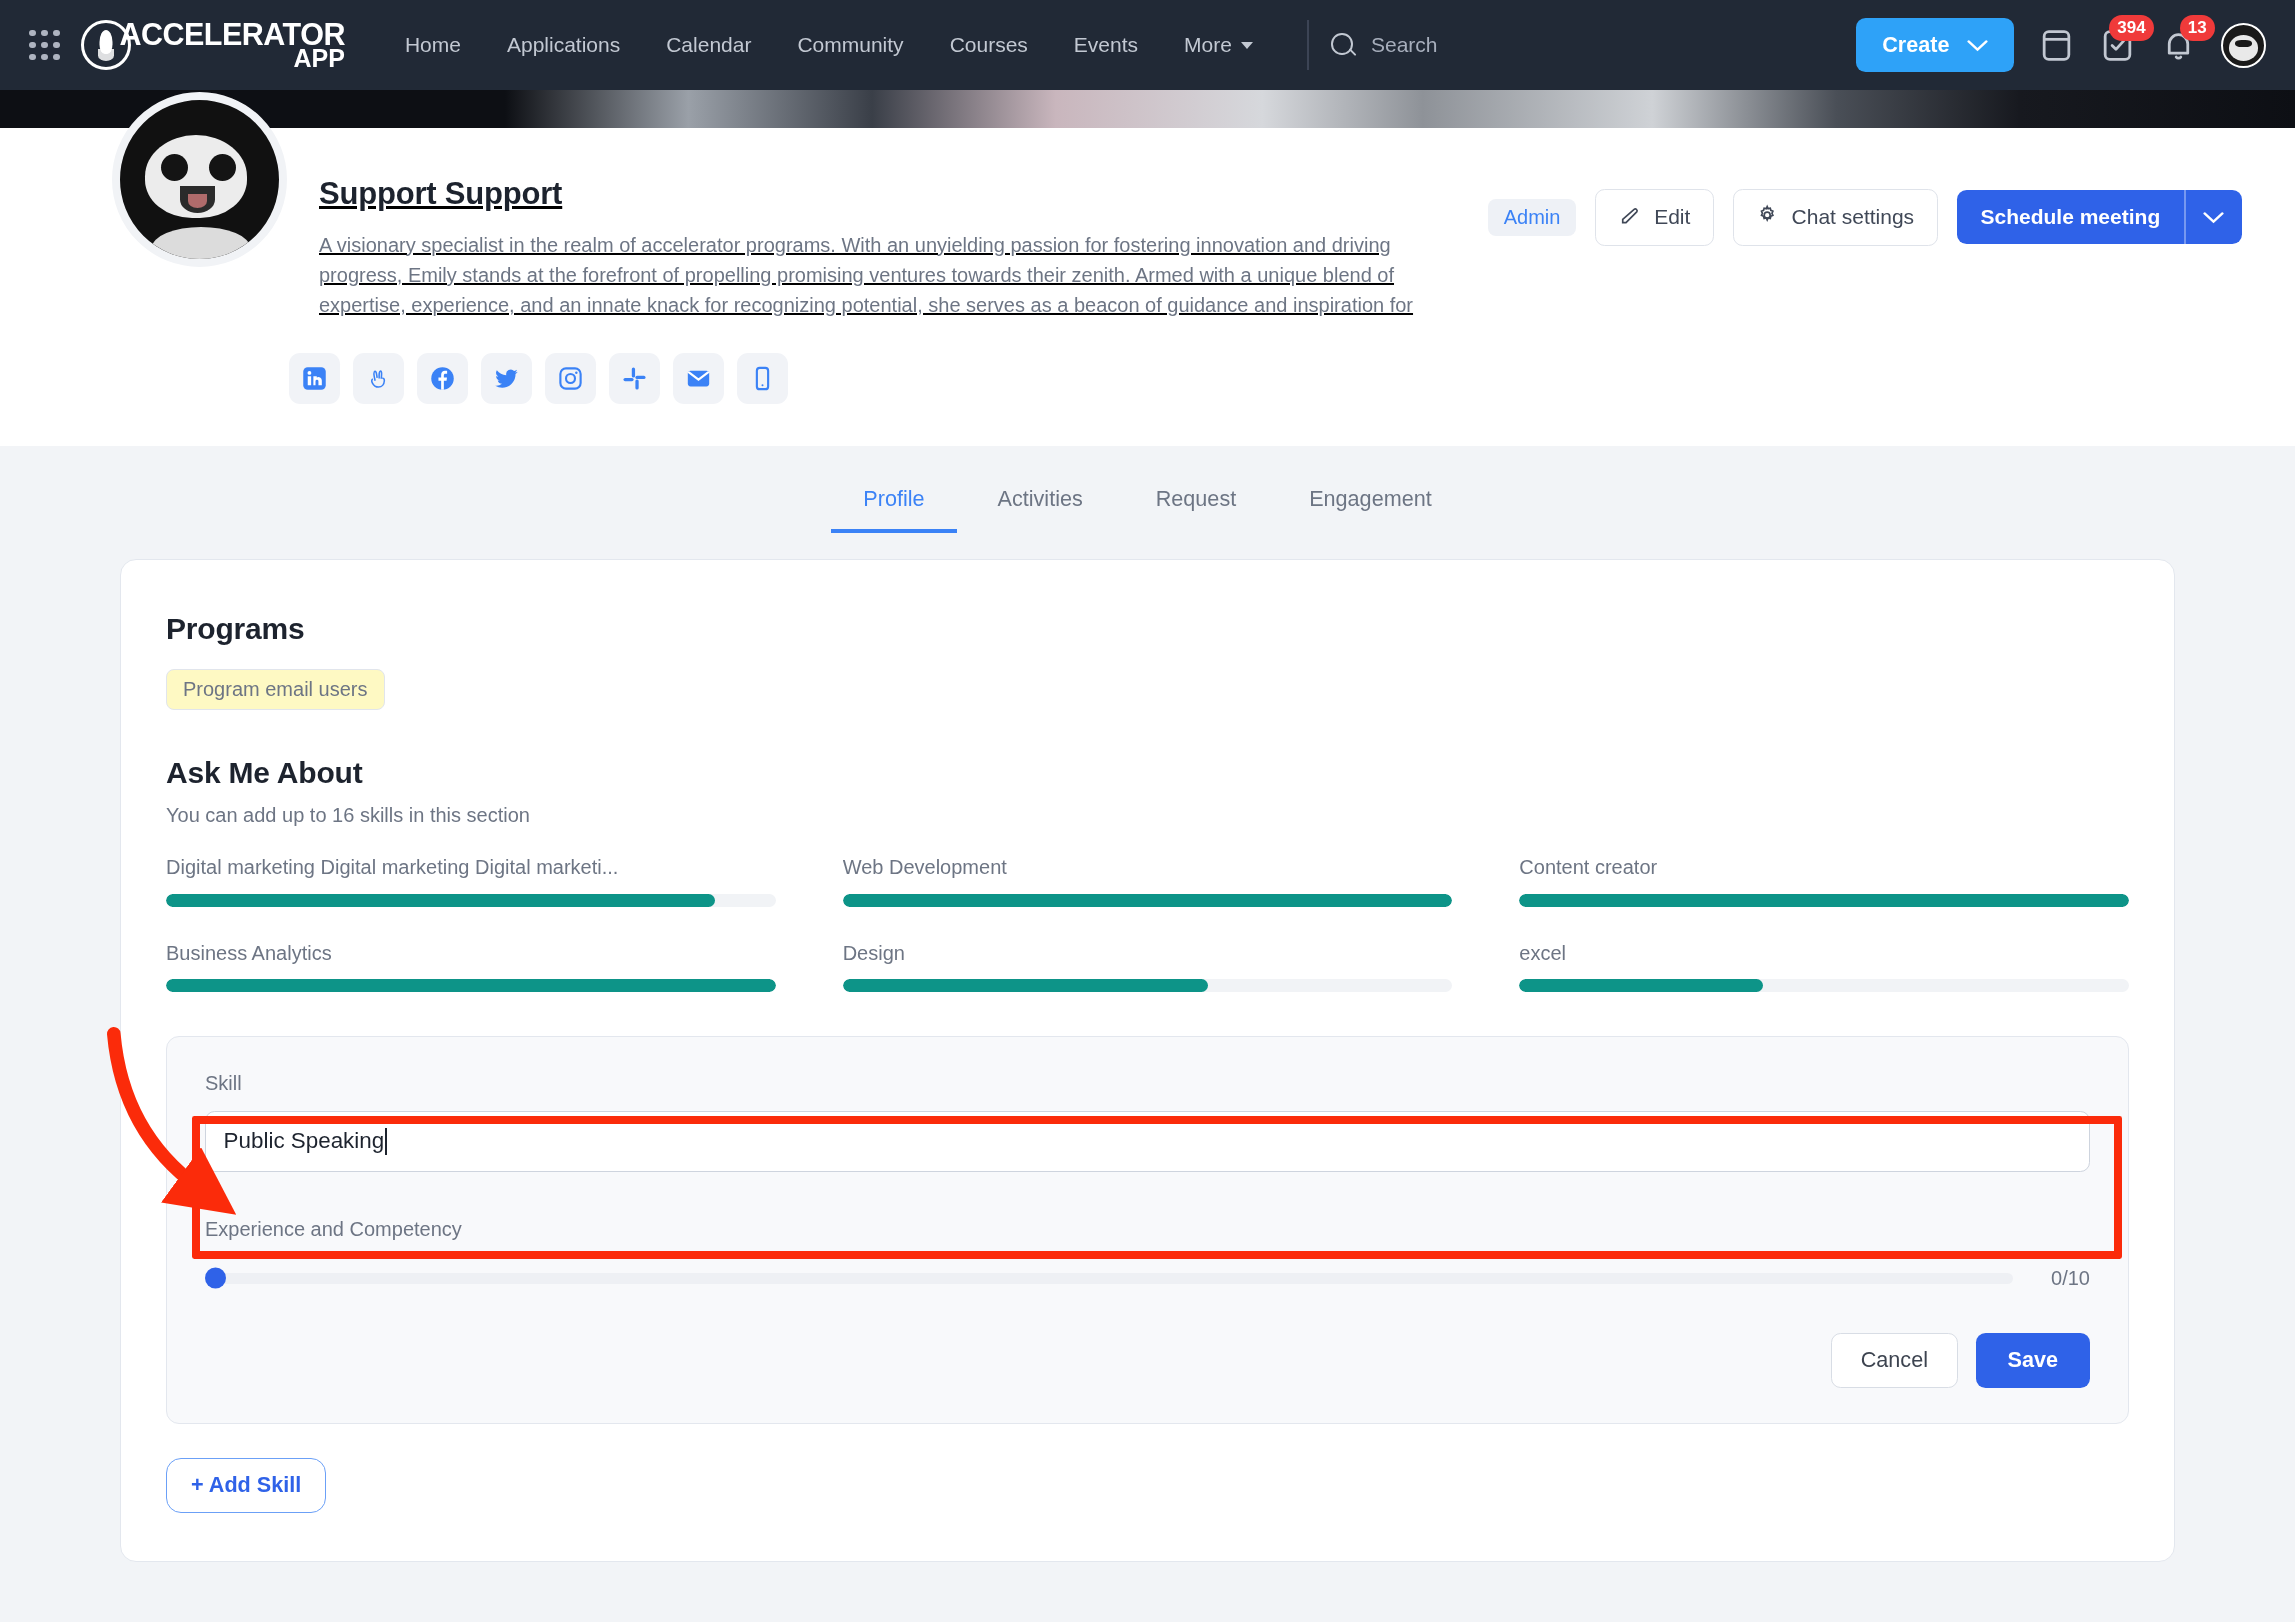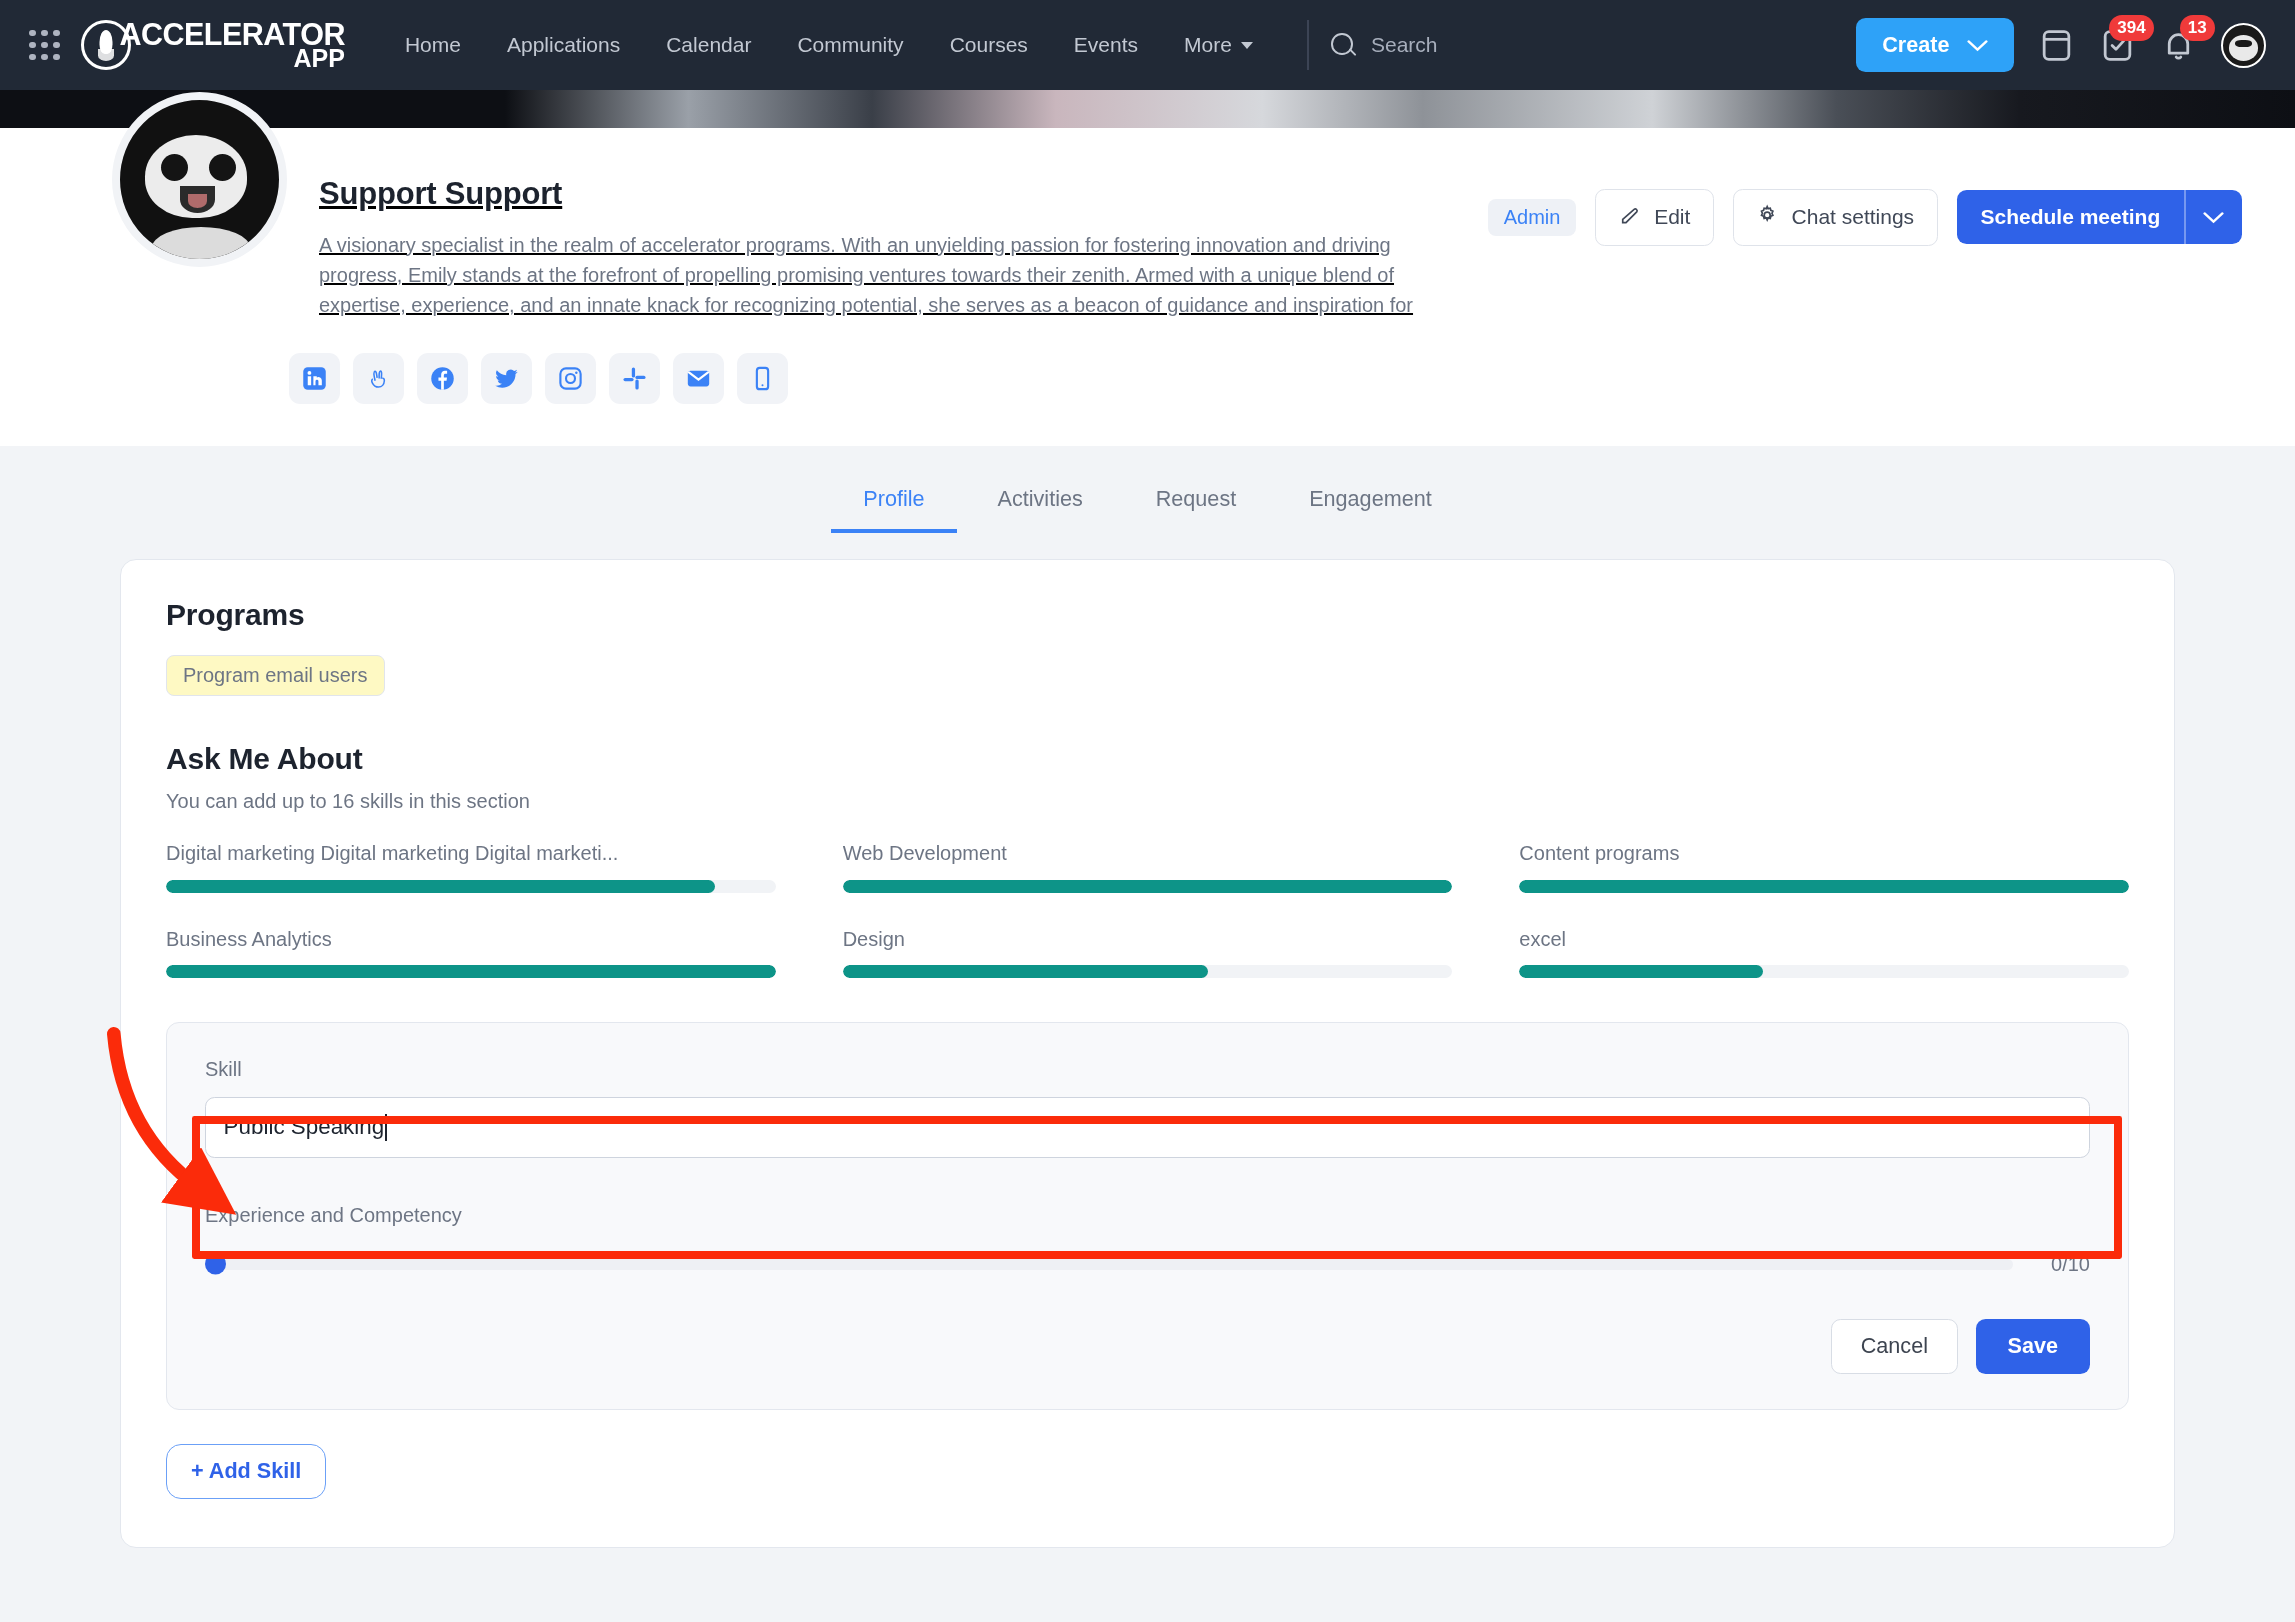--- a/index.html
+++ b/index.html
@@ -275,21 +275,21 @@
     white-space: nowrap;
   }
   .tab.active { color: #3b82f6; border-bottom-color: #3b82f6; }
 
   
   .card {
     margin: 26px 120px 0 120px;
     background: #fff;
     border: 1.6px solid #e3e7ee;
     border-radius: 16px;
-    padding: 38px 45px 48px 45px;
+    padding: 52px 45px 48px 45px;
   }
   .h-section { font-size: 30px; font-weight: 700; color: #1d232e; letter-spacing: -0.2px; }
   .prog-chip {
     display: inline-block;
     margin-top: 22.4px;
     background: #fef9c3;
     border: 1.6px solid #e1e5ec;
     border-radius: 8px;
     color: #6d7584;
     font-size: 20px;
@@ -618,21 +618,21 @@
               <span style="width: 90%; background: rgb(13, 148, 136);"></span>
             </div>
         </div>
         <div>
           <div class="skill-label">Web Development</div>
           <div class="bar">
               <span style="width: 100%; background: rgb(13, 148, 136);"></span>
             </div>
         </div>
         <div>
-          <div class="skill-label">Content programs</div>
+          <div class="skill-label">Content creator</div>
           <div class="bar">
               <span style="width: 100%; background: rgb(13, 148, 136);"></span>
             </div>
         </div>
         <div>
           <div class="skill-label">Business Analytics</div>
           <div class="bar">
               <span style="width: 100%; background: rgb(13, 148, 136);"></span>
             </div>
         </div>

